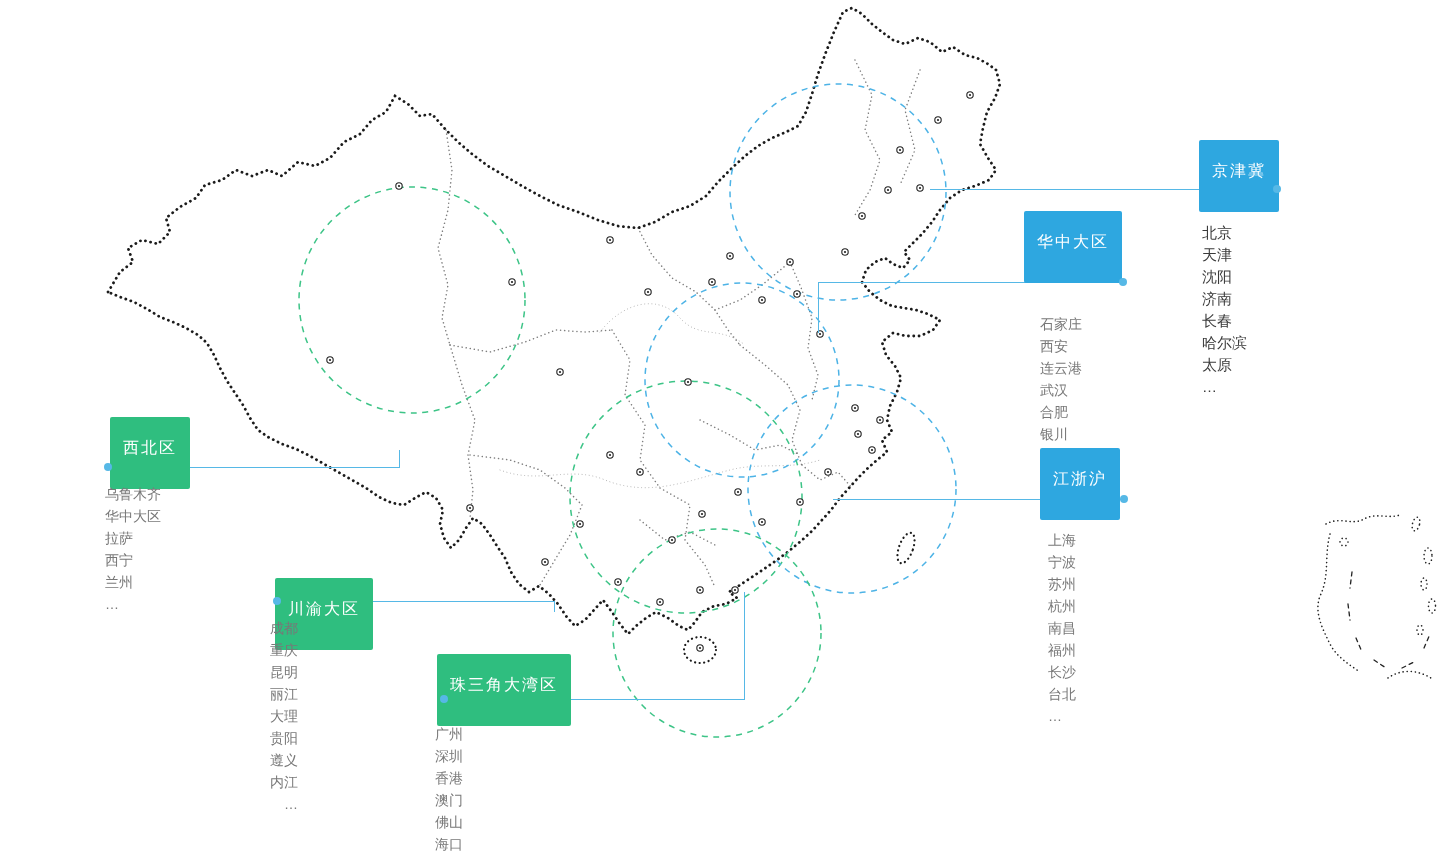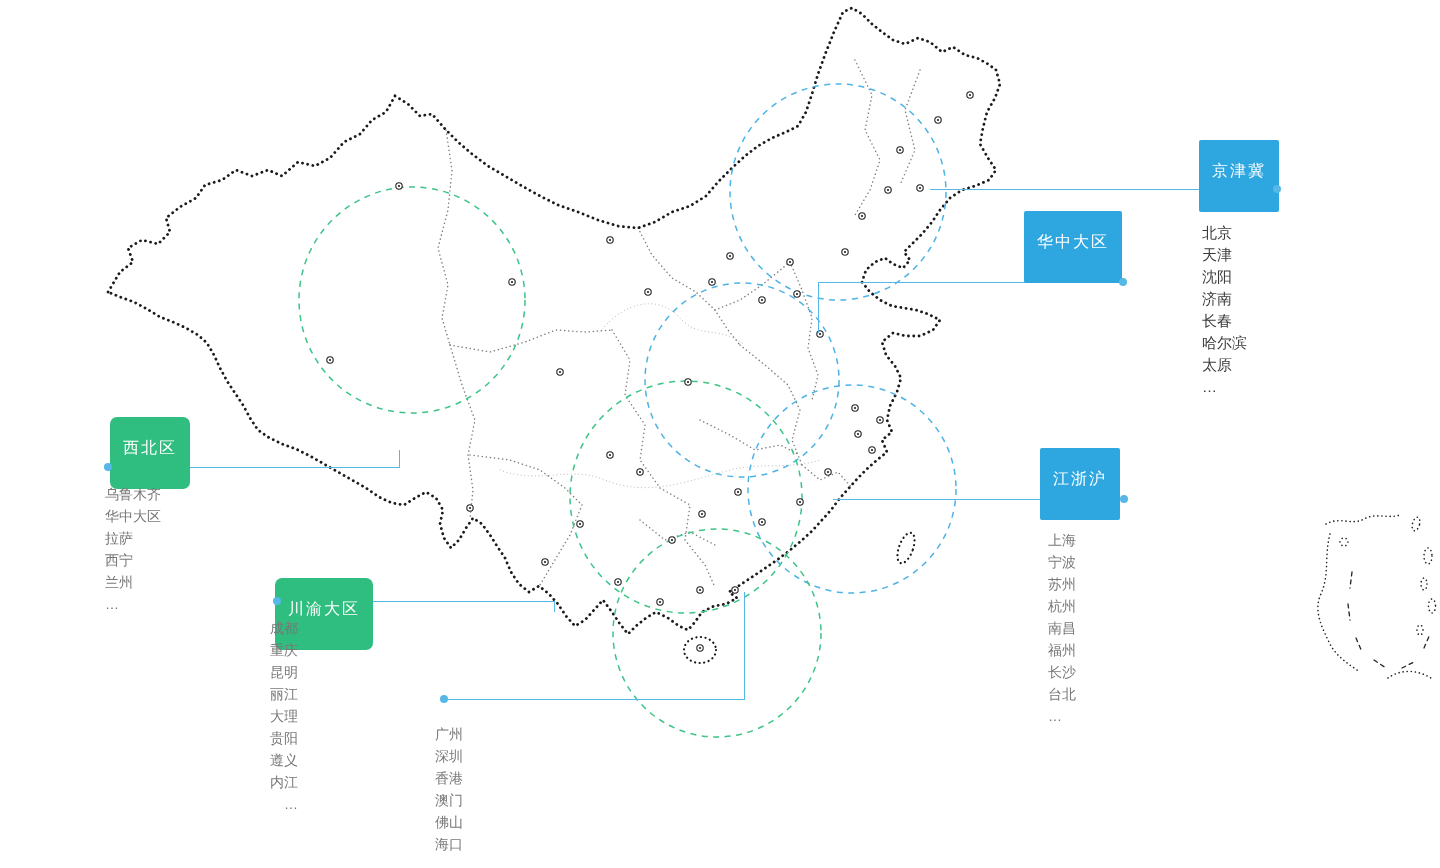--- a/index.html
+++ b/index.html
@@ -18,21 +18,21 @@
     height:48px;line-height:38px;
     padding:12px 13px;
     color:#ffffff;
     font-size:16px;
     letter-spacing:2px;
     border-radius:2px;
     white-space:nowrap;
     z-index:3;
   }
   .theme-blue{background:var(--blue,#2ea7e0);}
-  .theme-green{background:var(--green,#2fbe7f);border-radius:7px;}
+  .theme-green{background:var(--green,#2fbe7f);}
 
   .hline,.vline{position:absolute;background:var(--connector,#56b8e6);z-index:2;}
   .hline{height:1px;}
   .vline{width:1px;}
   .cdot{
     position:absolute;width:8px;height:8px;border-radius:50%;
     background:var(--connector,#56b8e6);z-index:3;
   }
 
   .city-list{
@@ -208,20 +208,28 @@
       <div class="city">长春</div>
       <div class="city">哈尔滨</div>
       <div class="city">太原</div>
       <div class="city">…</div>
     </div>
 
   <div class="region-label theme-blue" id="label-huazhong">华中大区</div>
   <div class="hline" id="line-huazhong-h"></div>
   <div class="vline" id="line-huazhong-v"></div>
   <div class="cdot" id="dot-huazhong"></div>
+  <div class="city-list center gray" id="cities-huazhong">
+      <div class="city">石家庄</div>
+      <div class="city">西安</div>
+      <div class="city">连云港</div>
+      <div class="city">武汉</div>
+      <div class="city">合肥</div>
+      <div class="city">银川</div>
+    </div>
 
   <div class="region-label theme-green" id="label-xibei">西北区</div>
   <div class="hline" id="line-xibei-h"></div>
   <div class="vline" id="line-xibei-v"></div>
   <div class="cdot" id="dot-xibei"></div>
   <div class="city-list gray" id="cities-xibei">
       <div class="city">乌鲁木齐</div>
       <div class="city">华中大区</div>
       <div class="city">拉萨</div>
       <div class="city">西宁</div>
@@ -238,20 +246,21 @@
       <div class="city">重庆</div>
       <div class="city">昆明</div>
       <div class="city">丽江</div>
       <div class="city">大理</div>
       <div class="city">贵阳</div>
       <div class="city">遵义</div>
       <div class="city">内江</div>
       <div class="city">…</div>
     </div>
 
+  <div class="region-label theme-green" id="label-zhusanjiao">珠三角大湾区</div>
   <div class="hline" id="line-zhusanjiao-h"></div>
   <div class="vline" id="line-zhusanjiao-v"></div>
   <div class="cdot" id="dot-zhusanjiao"></div>
   <div class="city-list gray" id="cities-zhusanjiao">
       <div class="city">广州</div>
       <div class="city">深圳</div>
       <div class="city">香港</div>
       <div class="city">澳门</div>
       <div class="city">佛山</div>
       <div class="city">海口</div>

